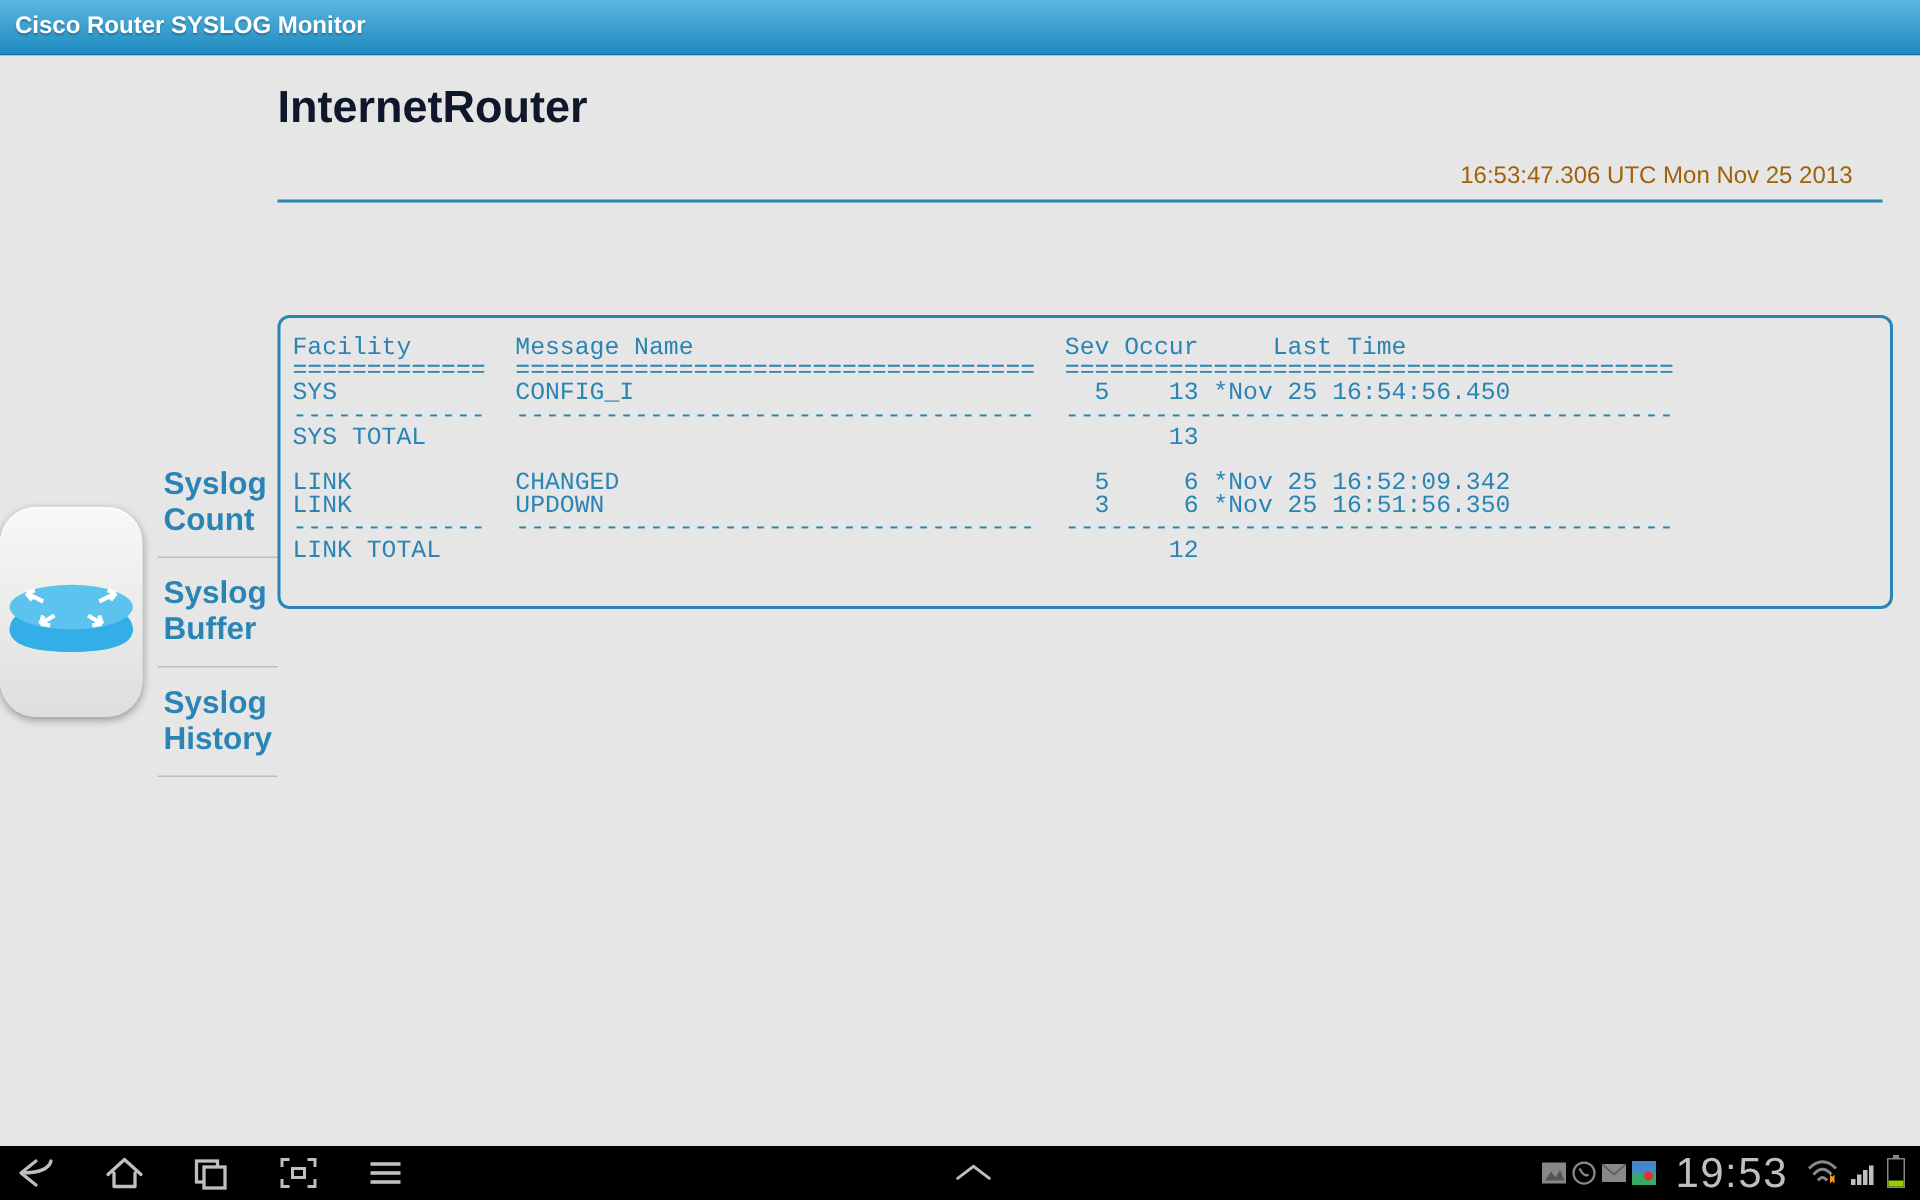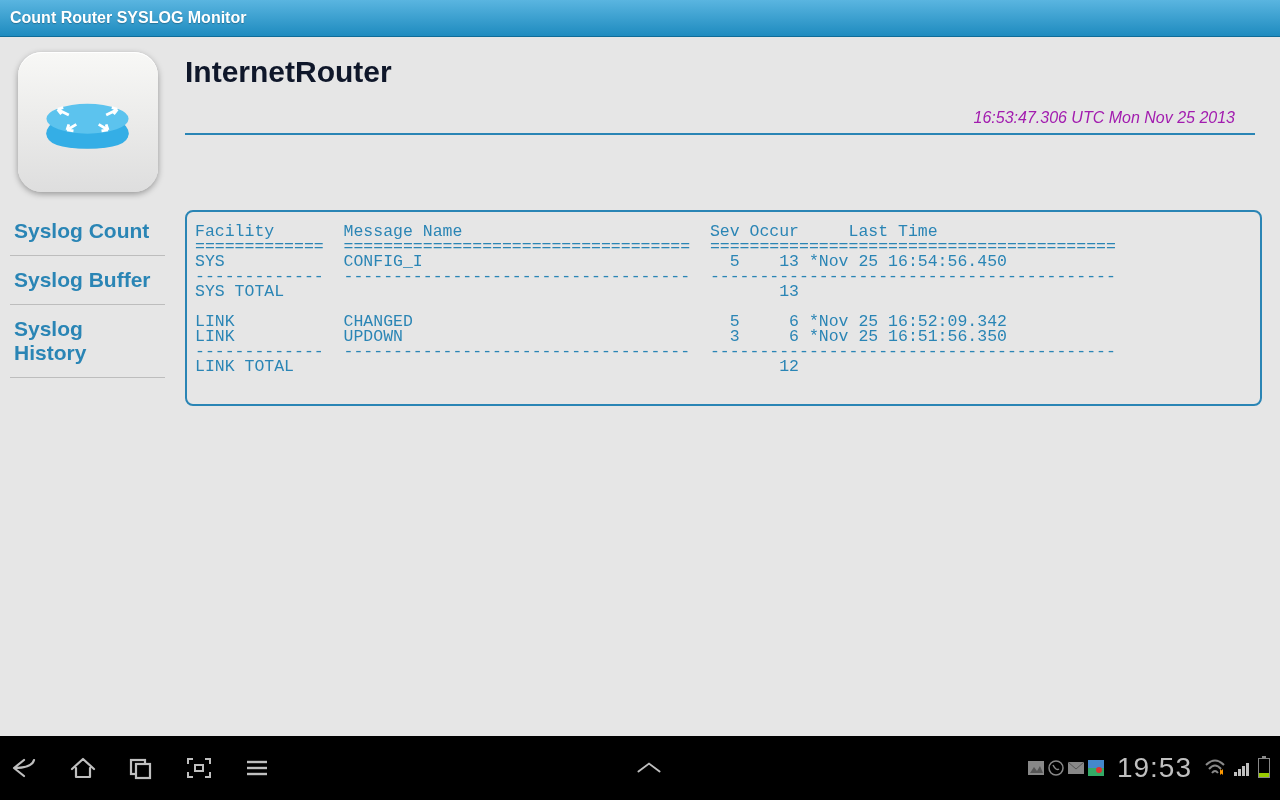--- a/index.html
+++ b/index.html
@@ -27,21 +27,21 @@
 
 .main {
   flex:1;
   display:flex;
   background:#e6e6e6;
 }
 
 
 .left {
   width:175px;
-  display:flex; flex-direction:column;
+  display:flex; flex-direction:row;
   align-items:center;
 }
 .router-tile {
   width:140px; height:140px;
   margin-top:15px;
   border-radius:24px;
   background: linear-gradient(to bottom, #f8f8f6 0%, #dedede 100%);
   box-shadow: 0 2px 6px rgba(0,0,0,0.35), inset 0 1px 0 #fff;
   display:flex; align-items:center; justify-content:center;
 }
@@ -66,27 +66,26 @@
   flex:1;
   padding:10px 15px 0 10px;
 }
 .page-title {
   color:#0f172a;
   font-size:30px;
   font-weight:bold;
   margin-top:8px;
 }
 .timestamp {
-  color:#a21caf;
+  color:#a16207;
   font-size:16px;
   text-align:right;
   margin-top:20px;
   margin-bottom:6px;
   padding-right:30px;
-  font-style:italic;
 }
 .hr {
   height:2px;
   background:#2a85b5;
   margin-bottom:75px;
   width:1070px;
 }
 .syslog-box {
   border:2px solid #2a85b5;
   border-radius:8px;
@@ -97,21 +96,21 @@
 .syslog-box pre {
   font-family: "Courier New", monospace;
   font-size:16.5px;
   line-height:15px;
   color:#2a85b5;
   white-space:pre;
 }
 
 
 .sysbar {
-  height:64px;
+  height:36px;
   background:#000;
   display:flex; align-items:center;
   color:#bfbfbf;
   padding:0 10px;
 }
 .sysbar-left { display:flex; gap:28px; align-items:center; }
 .sysbar-center { flex:1; display:flex; justify-content:center; }
 .sysbar-right { display:flex; align-items:center; gap:6px; }
 .sys-icon { width:30px; height:30px; display:flex; align-items:center; justify-content:center; }
 .clock {
@@ -124,21 +123,21 @@
 .small-tray { display:flex; gap:2px; align-items:center; }
 .tray-ic { width:18px; height:18px; }
 .batt { width:12px; height:20px; border:1px solid #888; position:relative; }
 .batt:after { content:""; position:absolute; top:-3px; left:3px; width:4px; height:2px; background:#888; }
 .batt-fill { position:absolute; bottom:0; left:0; right:0; height:25%; background:#9c0; }
 </style>
 </head>
 <body>
 
 <div class="titlebar">
-  <span>Count Router SYSLOG Monitor</span>
+  <span>Cisco Router SYSLOG Monitor</span>
 </div>
 
 <div class="main">
 
   <div class="left">
     <div class="router-tile">
       <svg class="router-svg" viewBox="0 0 100 75">
         <ellipse cx="50" cy="50" rx="44" ry="16" fill="#2a9dd6"></ellipse>
         <path d="M6 50 Q6 32 50 32 Q94 32 94 50 L94 50 Q94 66 50 66 Q6 66 6 50 Z" fill="#34aee6"></path>
         <ellipse cx="50" cy="34" rx="44" ry="16" fill="#5cc3ee"></ellipse>

